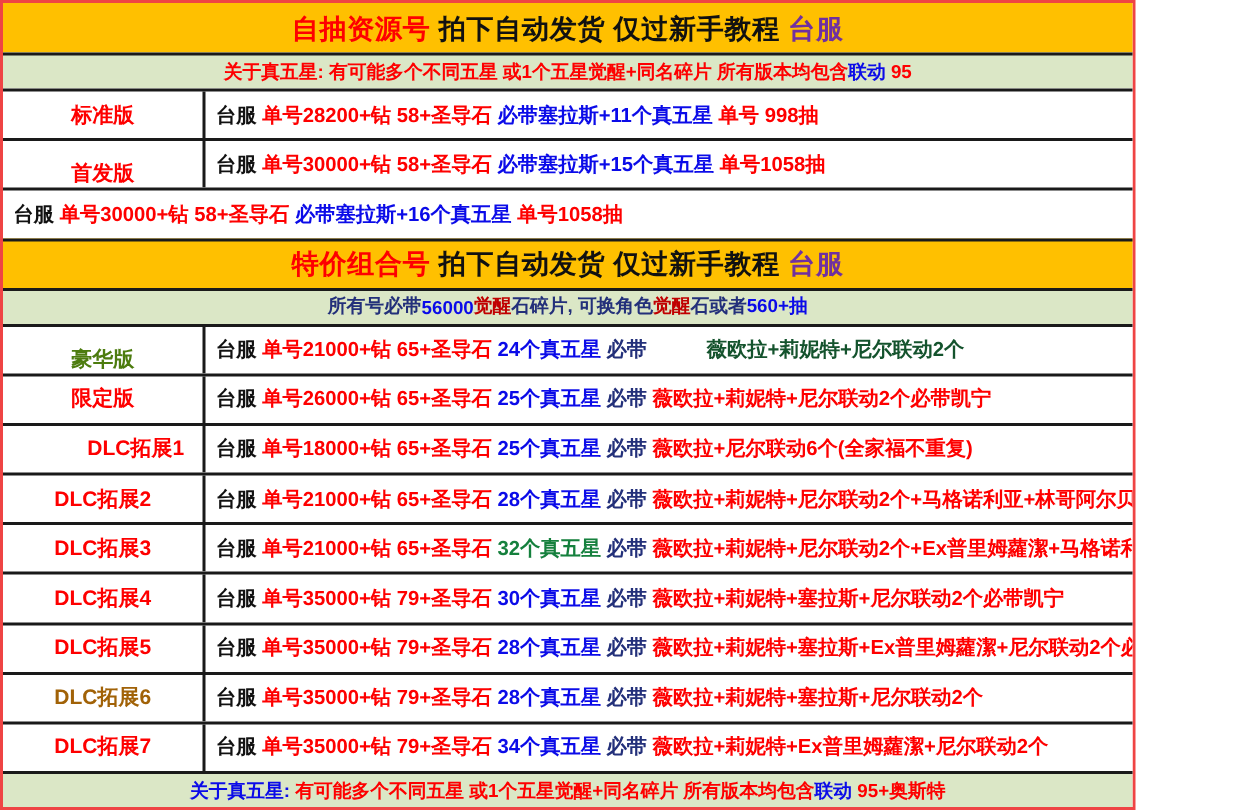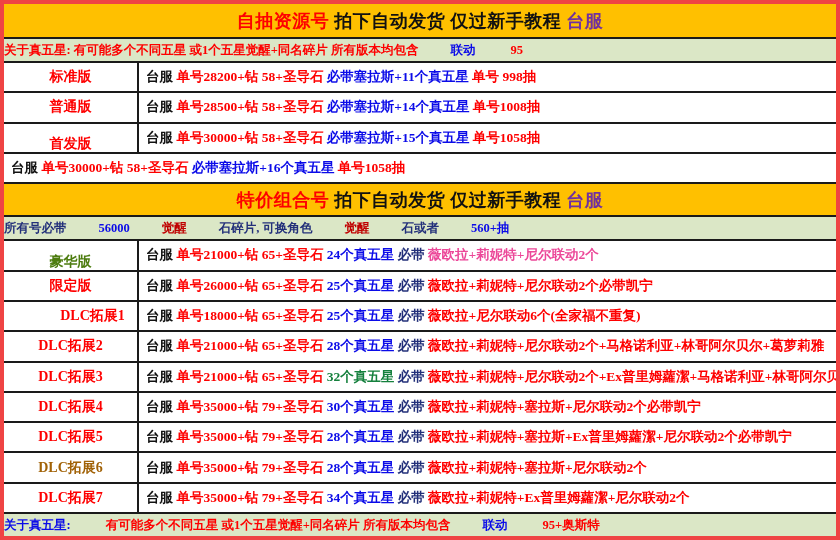--- a/index.html
+++ b/index.html
@@ -1,28 +1,28 @@
 <!DOCTYPE html>
 <html><head>
 <meta charset="utf-8">
 <title>price-sheet</title>
 <style>
   html,body{margin:0;padding:0;background:#fff;}
   .sheet{
-    width:840px;height:540px;box-sizing:border-box;
-    border:4px solid #ef4444;
+    width:757px;height:540px;box-sizing:border-box;
+    border:2px solid #ef4444;
     display:flex;flex-direction:column;
     background:#ffffff;
-    font-family:Liberation Serif, serif;
+    font-family:Liberation Sans, sans-serif;
     font-weight:bold;
   }
   .row{display:flex;align-items:center;box-sizing:border-box;min-height:0;}
   .row + .row{border-top:2px solid #1a1a1a;}
   .row.header{flex:0 0 33px;background:#FFC000;justify-content:center;font-size:18px;letter-spacing:0.5px;}
-  .row.notice{flex:0 0 24px;background:#DBE7C6;font-size:12.5px;gap:32px;}
+  .row.notice{flex:0 0 24px;background:#DBE7C6;justify-content:center;font-size:12.5px;}
   .row.item{flex:1 1 0;background:#ffffff;font-size:13.5px;}
   .cell{box-sizing:border-box;}
   .cell.label{
     flex:0 0 135px;align-self:stretch;
     display:flex;align-items:center;justify-content:center;
     border-right:2px solid #1a1a1a;font-size:14px;
   }
   .cell.content{
     flex:1 1 auto;padding-left:7px;
     white-space:nowrap;overflow:hidden;
@@ -44,26 +44,20 @@
       <span style="color: rgb(254, 0, 0);"> 95</span>
     </div>
     <div class="row item">
       <div class="cell label">
         <span style="color: rgb(254, 0, 0);">标准版</span>
       </div>
       <div class="cell content"><span style="color: rgb(17, 17, 17);">台服 </span><span style="color: rgb(254, 0, 0);">单号28200+钻 58+圣导石 </span><span style="color: rgb(11, 11, 232);">必带塞拉斯+11个真五星 </span><span style="color: rgb(254, 0, 0);">单号 998抽</span></div>
     </div>
     <div class="row item">
       <div class="cell label">
-        <span style="color: rgb(254, 0, 0);">普通版</span>
-      </div>
-      <div class="cell content"><span style="color: rgb(17, 17, 17);">台服 </span><span style="color: rgb(254, 0, 0);">单号28500+钻 58+圣导石 </span><span style="color: rgb(11, 11, 232);">必带塞拉斯+14个真五星 </span><span style="color: rgb(254, 0, 0);">单号1008抽</span></div>
-    </div>
-    <div class="row item">
-      <div class="cell label">
         <span style="color: rgb(254, 0, 0); margin-top: 12px;">首发版</span>
       </div>
       <div class="cell content"><span style="color: rgb(17, 17, 17);">台服 </span><span style="color: rgb(254, 0, 0);">单号30000+钻 58+圣导石 </span><span style="color: rgb(11, 11, 232);">必带塞拉斯+15个真五星 </span><span style="color: rgb(254, 0, 0);">单号1058抽</span></div>
     </div>
     <div class="row item">
       <div class="cell content"><span style="color: rgb(17, 17, 17);">台服 </span><span style="color: rgb(254, 0, 0);">单号30000+钻 58+圣导石 </span><span style="color: rgb(11, 11, 232);">必带塞拉斯+16个真五星 </span><span style="color: rgb(254, 0, 0);">单号1058抽</span></div>
     </div>
     <div class="row header">
       <span style="color: rgb(254, 0, 0);">特价组合号</span>
       <span style="color: rgb(17, 17, 17);"> 拍下自动发货 仅过新手教程 </span>
@@ -75,21 +69,21 @@
       <span style="color: rgb(192, 0, 0);">觉醒</span>
       <span style="color: rgb(35, 48, 122);">石碎片, 可换角色</span>
       <span style="color: rgb(192, 0, 0);">觉醒</span>
       <span style="color: rgb(35, 48, 122);">石或者</span>
       <span style="color: rgb(11, 11, 232);">560+抽</span>
     </div>
     <div class="row item">
       <div class="cell label">
         <span style="color: #4d7c0f; margin-top: 14px;">豪华版</span>
       </div>
-      <div class="cell content"><span style="color: rgb(17, 17, 17);">台服 </span><span style="color: rgb(254, 0, 0);">单号21000+钻 65+圣导石 </span><span style="color: rgb(11, 11, 232);">24个真五星 </span><span style="color: rgb(35, 48, 122);">必带 </span><span style="color: #ec4899;">薇欧拉+莉妮特+尼尔联动2个</span></div>
+      <div class="cell content"><span style="color: rgb(17, 17, 17);">台服 </span><span style="color: rgb(254, 0, 0);">单号21000+钻 65+圣导石 </span><span style="color: rgb(11, 11, 232);">24个真五星 </span><span style="color: rgb(35, 48, 122);">必带 </span><span style="color: #14532d; margin-left: 36px;">薇欧拉+莉妮特+尼尔联动2个</span></div>
     </div>
     <div class="row item">
       <div class="cell label">
         <span style="color: rgb(254, 0, 0);">限定版</span>
       </div>
       <div class="cell content"><span style="color: rgb(17, 17, 17);">台服 </span><span style="color: rgb(254, 0, 0);">单号26000+钻 65+圣导石 </span><span style="color: rgb(11, 11, 232);">25个真五星 </span><span style="color: rgb(35, 48, 122);">必带 </span><span style="color: rgb(254, 0, 0);">薇欧拉+莉妮特+尼尔联动2个必带凯宁</span></div>
     </div>
     <div class="row item">
       <div class="cell label">
         <span style="color: rgb(254, 0, 0); margin-left: 44px;">DLC拓展1</span>

